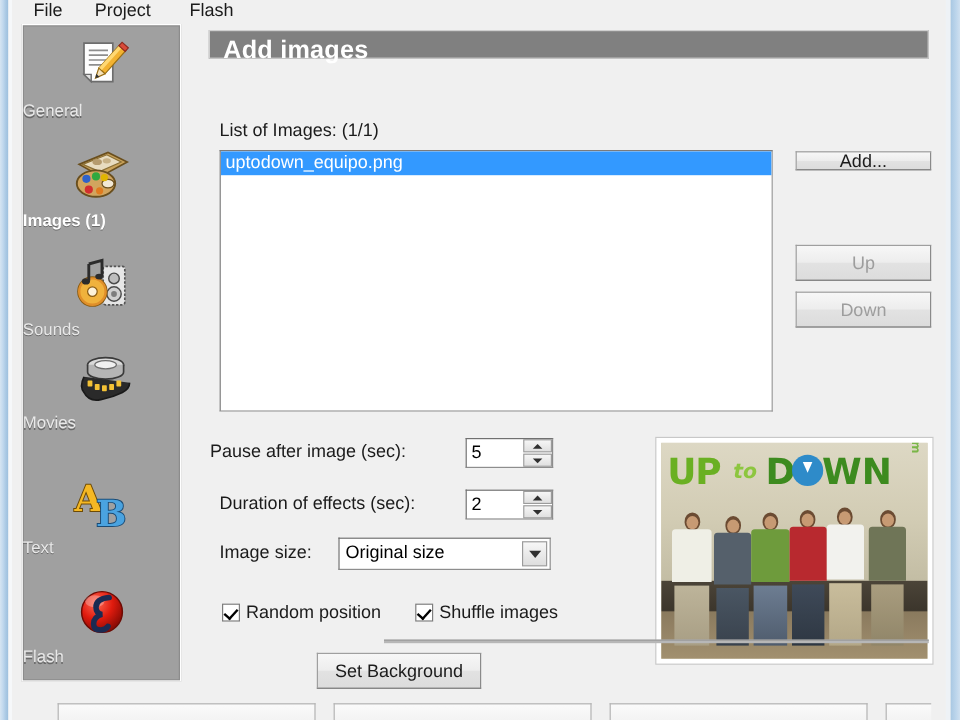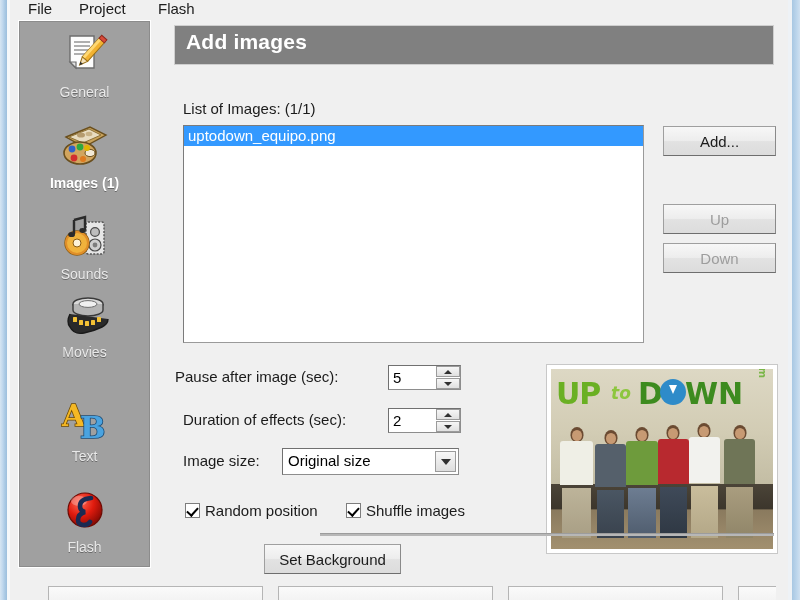--- a/index.html
+++ b/index.html
@@ -36,33 +36,32 @@
   
   .sidebar{
     position:absolute;left:8px;top:20px;width:133px;height:548px;
     background:#a0a0a0;
     border:1px solid #ffffff;
     box-shadow:0 0 0 1px #8c8c8c inset;
     box-sizing:border-box;
   }
   .side-item{
     position:absolute;left:0;width:131px;height:92px;cursor:default;
-    text-align:center;
   }
   .side-ico{height:56px;display:flex;align-items:center;justify-content:center;margin-top:4px;}
   .side-label{
     font-size:14px;color:#e9e9e9;margin-top:1px;
     text-shadow:0 1px 0 rgba(60,60,60,.55);
   }
   .side-label.sel{color:#ffffff;font-weight:bold;}
 
   
   .content{position:absolute;left:150px;top:20px;right:6px;bottom:38px;background:#f0f0f0;}
   .titlebar{
-    position:absolute;left:14px;top:5px;right:8px;height:40px;
+    position:absolute;left:14px;top:5px;right:8px;height:24px;
     background:#808080;border:1px solid #cfcfcf;box-sizing:border-box;
   }
   .titlebar span{
     position:absolute;left:11px;top:4px;
     font-size:21px;font-weight:bold;color:#ffffff;letter-spacing:.2px;
   }
 
   .list-caption{position:absolute;left:23px;top:80px;font-size:15px;color:#1b1b1b;}
 
   .listbox{
@@ -80,21 +79,21 @@
   
   .btn{
     position:absolute;font-size:15px;color:#1b1b1b;cursor:default;
     background:linear-gradient(to bottom,#f7f7f7 0%,#ededed 48%,#e2e2e2 52%,#dcdcdc 100%);
     border:1px solid #9f9f9f;
     border-bottom-color:#6e6e6e;border-right-color:#8a8a8a;
     box-sizing:border-box;
     display:flex;align-items:center;justify-content:center;
   }
   .btn.disabled{color:#9d9d9d;}
-  .btn-add{left:503px;top:106px;width:113px;height:30px;}
+  .btn-add{left:503px;top:106px;width:113px;height:16px;}
   .btn-remove{left:503px;top:145px;width:113px;height:30px;}
   .btn-up{left:503px;top:184px;width:113px;height:30px;}
   .btn-down{left:503px;top:223px;width:113px;height:30px;}
 
   
   .frm-label{position:absolute;font-size:15px;color:#1b1b1b;}
   .lbl-pause{left:15px;top:348px;}
   .lbl-duration{left:23px;top:391px;}
   .lbl-size{left:23px;top:432px;}
 

